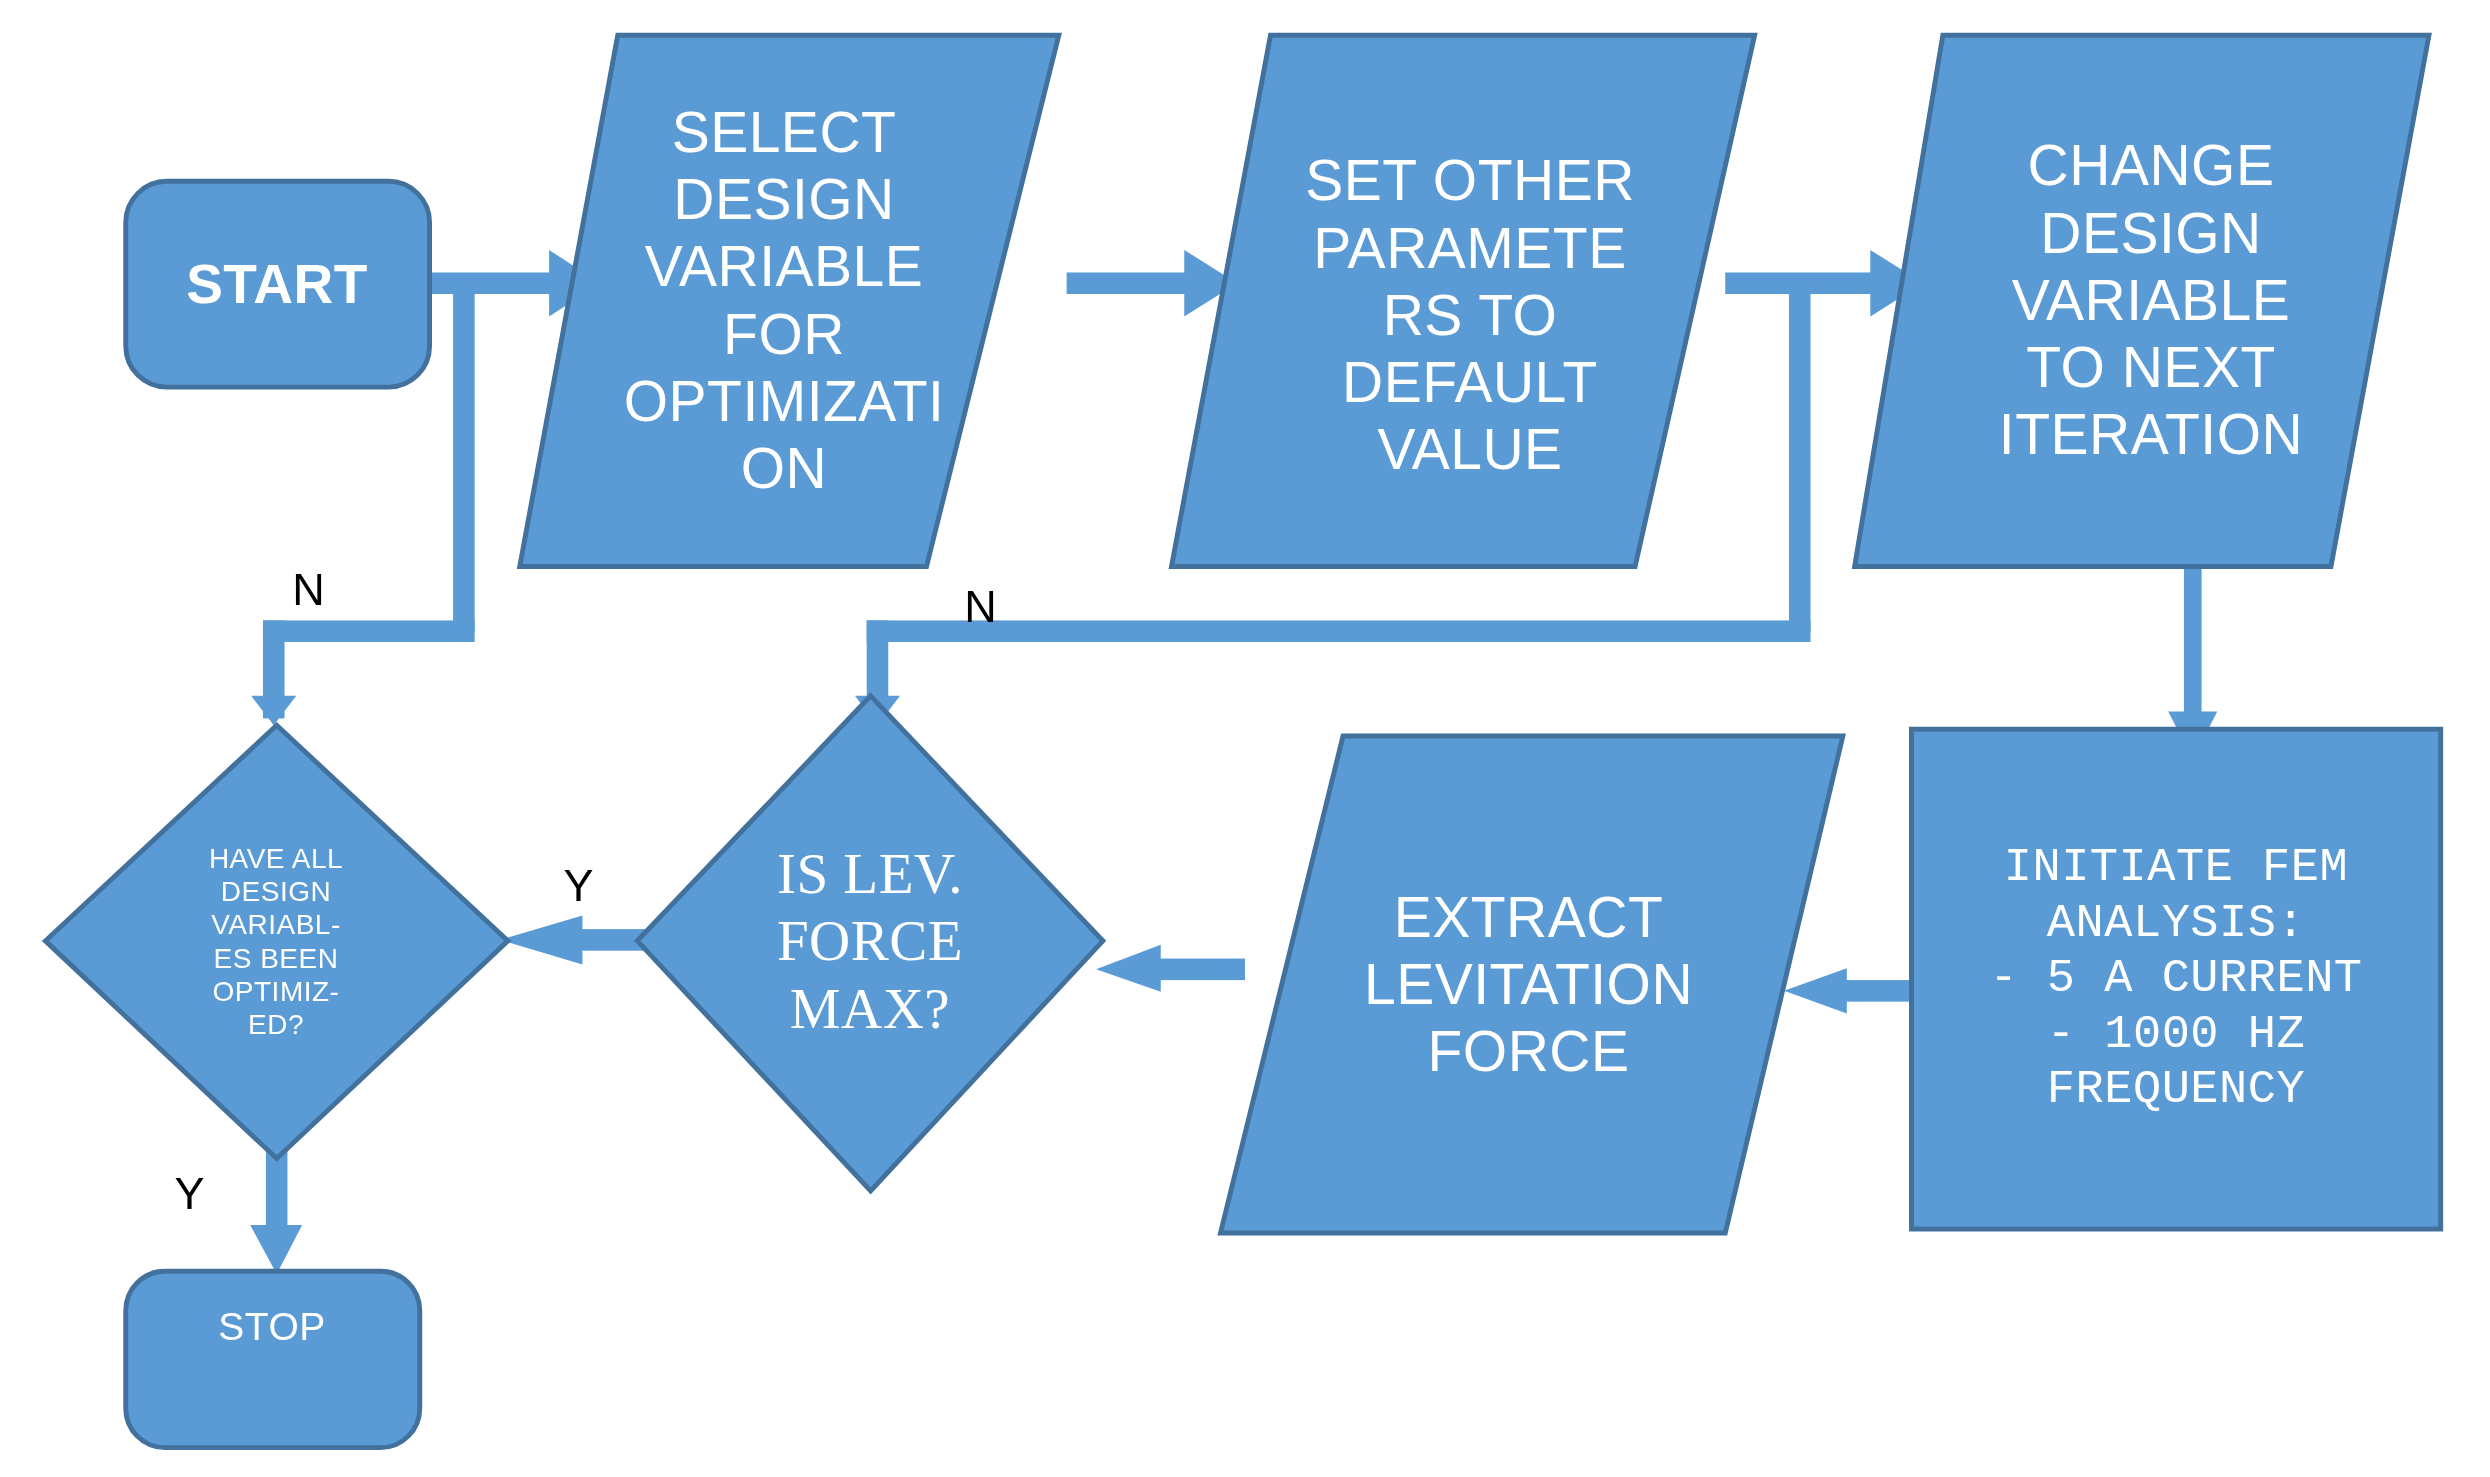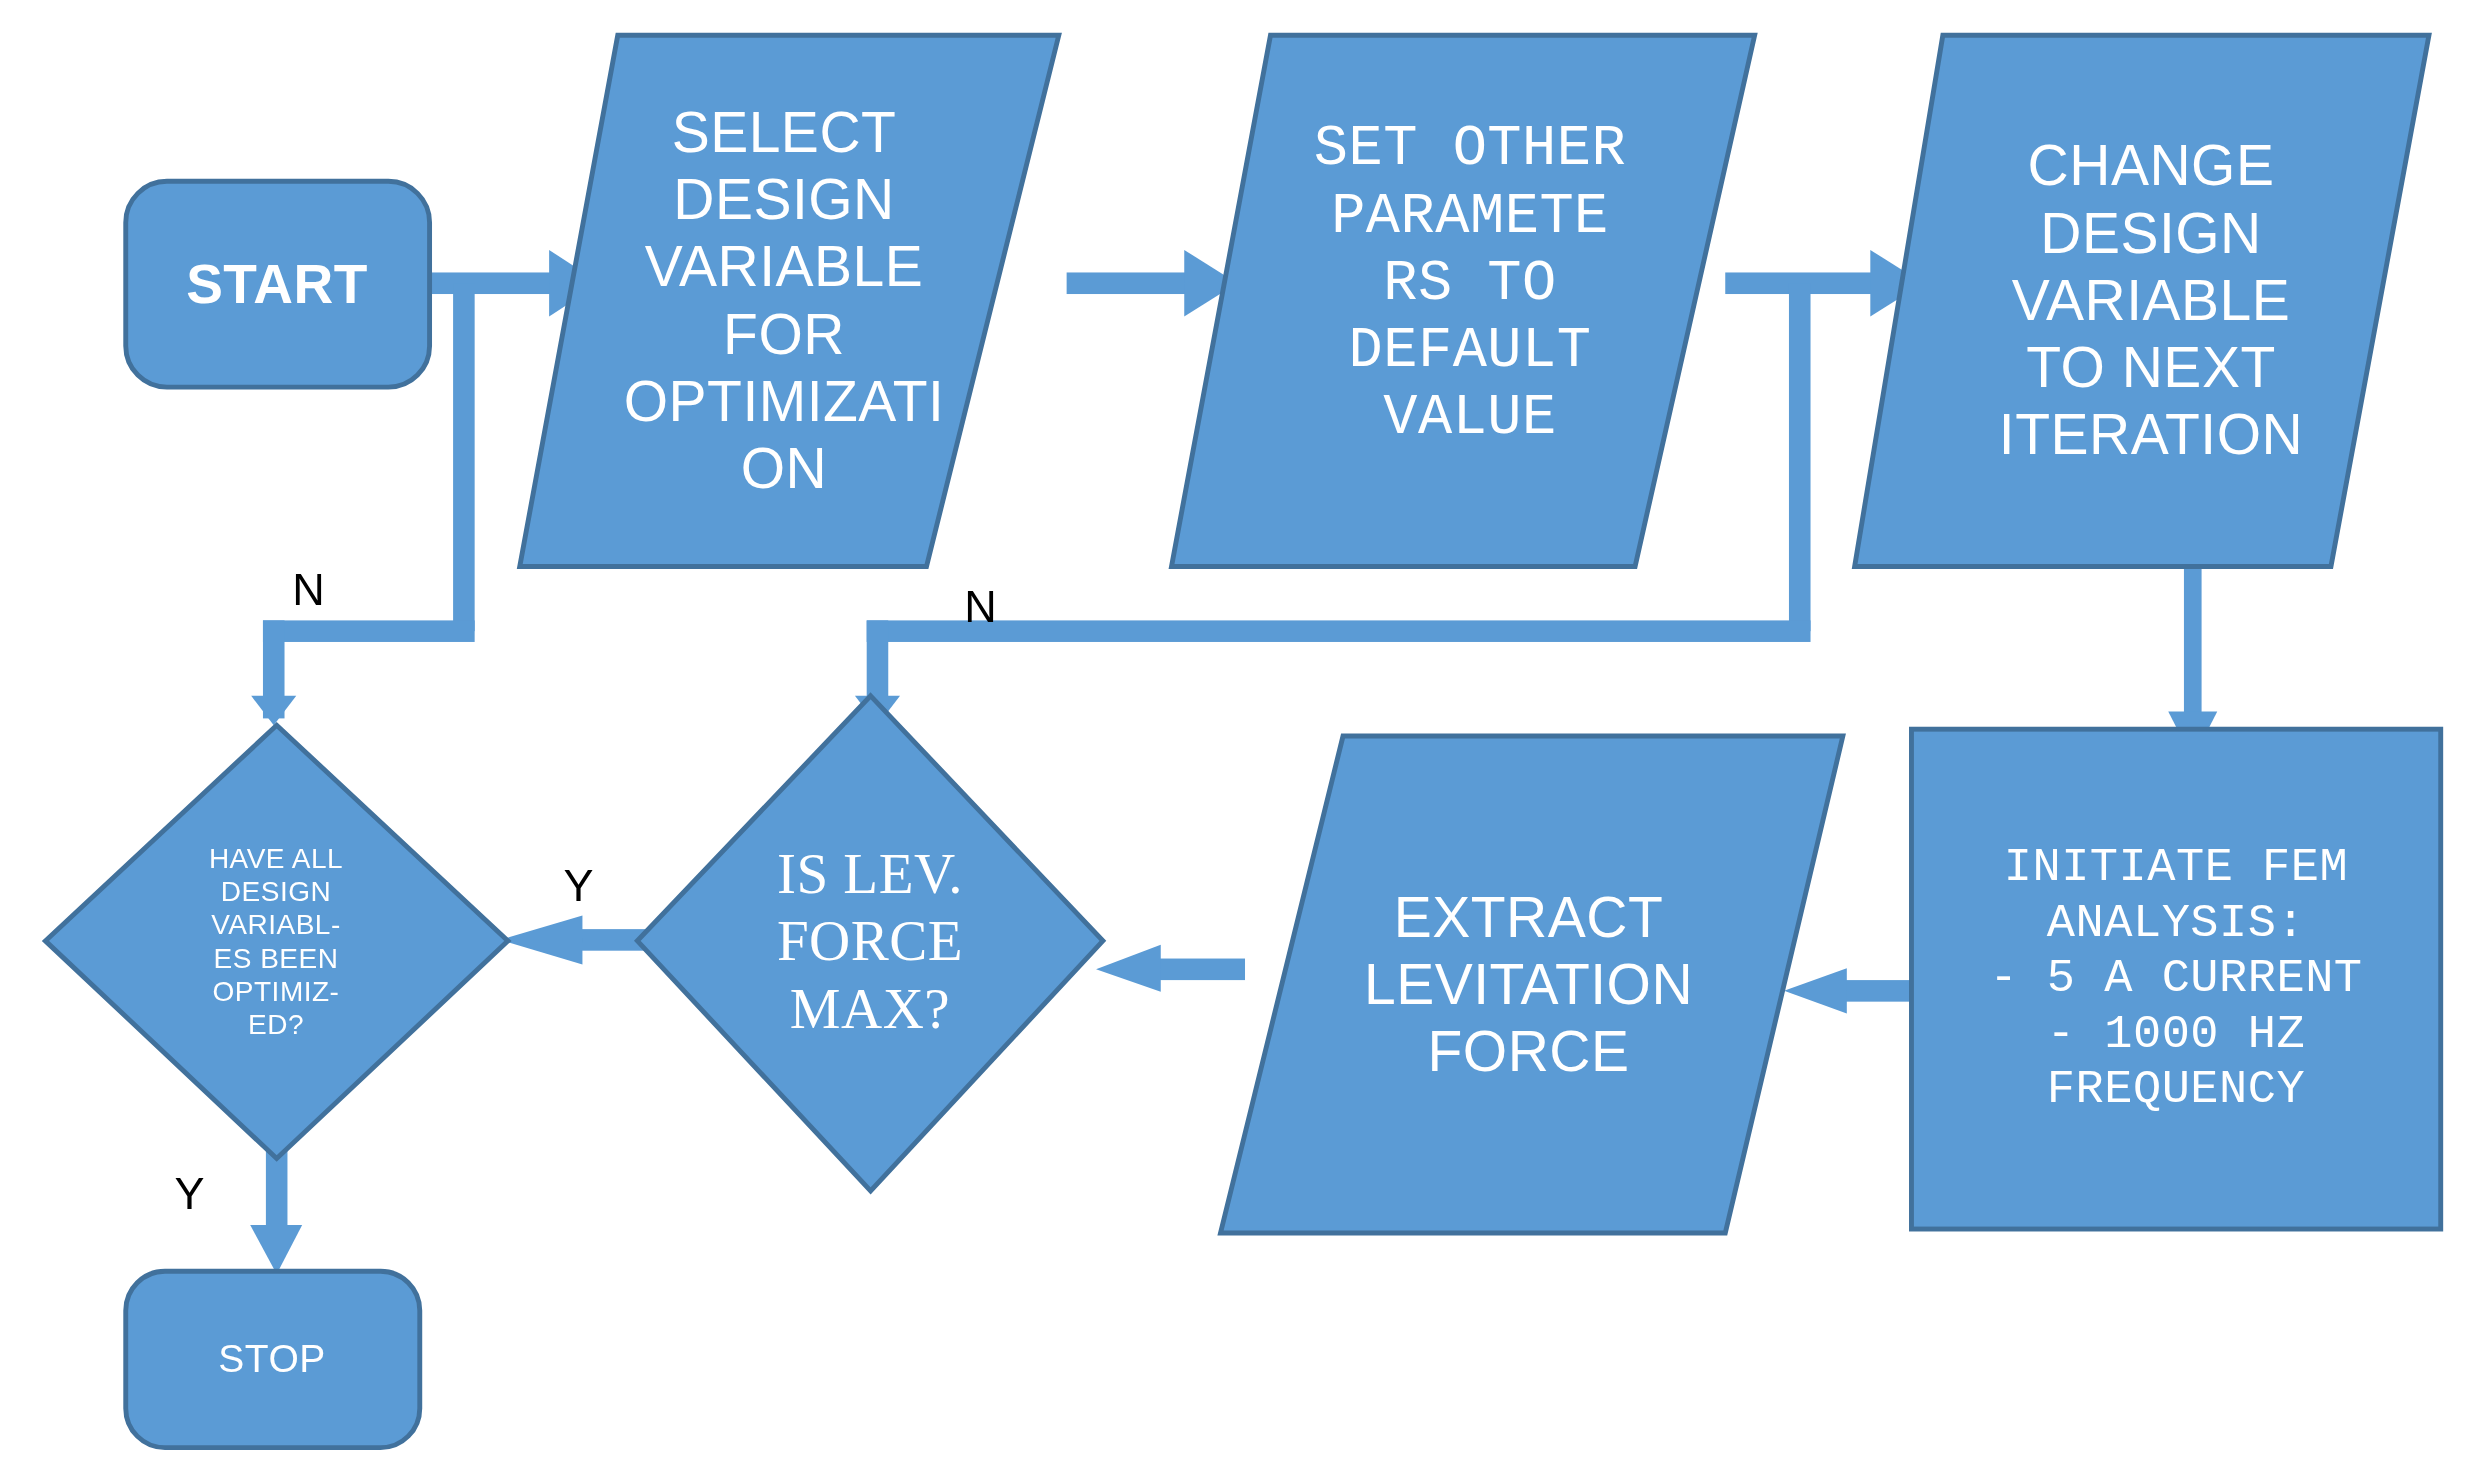--- a/index.html
+++ b/index.html
@@ -151,21 +151,21 @@
 
   <div class="node-label lbl-start" style="left:125px; top:181px; width:304px; height:206px;font-weight:bold;">START</div>
 
   <div class="node-label lbl-para" style="left:588px; top:35px; width:392px; height:531px;">SELECT
 DESIGN
 VARIABLE
 FOR
 OPTIMIZATI
 ON</div>
 
-  <div class="node-label lbl-para" style="left:1274px; top:19px; width:392px; height:531px;font-family:Liberation Mono, monospace;">SET OTHER
+  <div class="node-label lbl-para" style="left:1274px; top:50px; width:392px; height:531px;">SET OTHER
 PARAMETE
 RS TO
 DEFAULT
 VALUE</div>
 
   <div class="node-label lbl-para" style="left:1955px; top:35px; width:392px; height:531px;">CHANGE
 DESIGN
 VARIABLE
 TO NEXT
 ITERATION</div>
@@ -184,21 +184,21 @@
 FORCE
 MAX?</div>
 
   <div class="node-label lbl-diamond-small" style="left:139px; top:760px; width:274px; height:363px;">HAVE ALL
 DESIGN
 VARIABL-
 ES BEEN
 OPTIMIZ-
 ED?</div>
 
-  <div class="node-label lbl-stop" style="left:125px; top:1271px; width:294px; height:176px;">STOP</div>
+  <div class="node-label lbl-stop" style="left:125px; top:1239px; width:294px; height:176px;">STOP</div>
 
   <div class="edge-label" style="left:284px; top:567px; width:49px;">N</div>
 
   <div class="edge-label" style="left:956px; top:584px; width:49px;">N</div>
 
   <div class="edge-label" style="left:554px; top:863px; width:49px;">Y</div>
 
   <div class="edge-label" style="left:165px; top:1171px; width:49px;">Y</div>
 
 </div>

